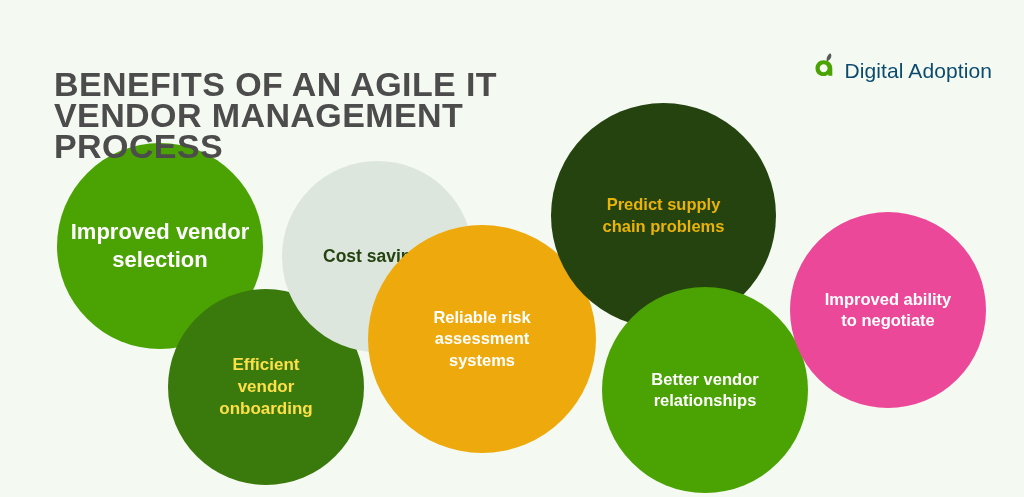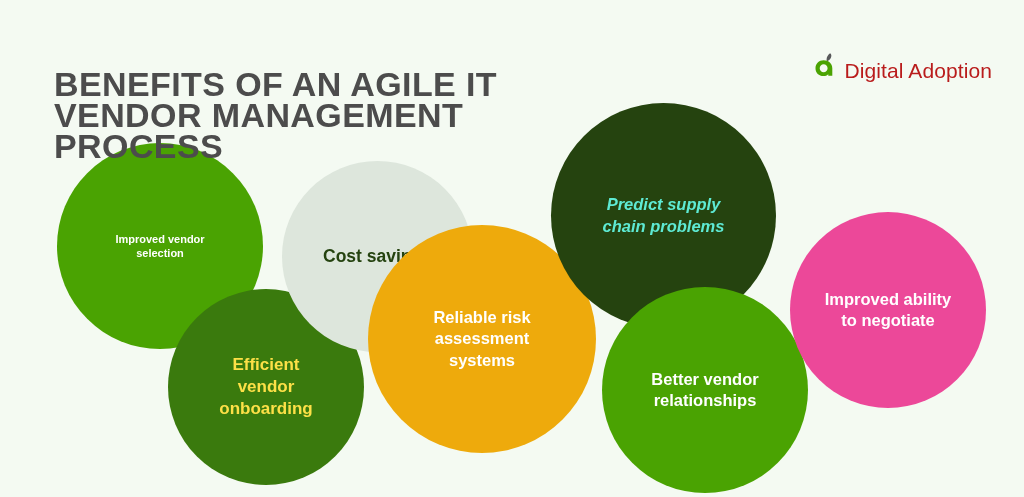--- a/index.html
+++ b/index.html
@@ -50,21 +50,21 @@
   }
   #logo-mark {
     position: relative;
     width: 30px;
     height: 30px;
     display: block;
   }
   #logo-text {
     font-size: 21px;
     font-weight: normal;
-    color: #b91c1c;
+    color: #0c4a6e;
     letter-spacing: 0.1px;
     line-height: 1;
     margin-top: 12px;
   }
 
   
   .bubble {
     position: absolute;
     border-radius: 50%;
     display: flex;
@@ -79,21 +79,21 @@
     white-space: pre-line;
     padding: 0 8px;
   }
 
   
   #bubble-improved-vendor-selection {
     left: 57px;  top: 143px;  width: 206px; height: 206px;
     background: #4aa302; z-index: 10;
   }
   #bubble-improved-vendor-selection .bubble-label {
-    color: #ffffff; font-size: 11px; text-align: center;
+    color: #ffffff; font-size: 22px; text-align: center;
   }
 
   #bubble-efficient-vendor-onboarding {
     left: 168px; top: 289px; width: 196px; height: 196px;
     background: #3a7a0d; z-index: 11;
   }
   #bubble-efficient-vendor-onboarding .bubble-label {
     color: #fde047; font-size: 17px;
   }
 
@@ -111,21 +111,21 @@
   }
   #bubble-reliable-risk-assessment .bubble-label {
     color: #ffffff; font-size: 16.5px;
   }
 
   #bubble-predict-supply-chain {
     left: 551px; top: 103px; width: 225px; height: 225px;
     background: #25430f; z-index: 14;
   }
   #bubble-predict-supply-chain .bubble-label {
-    color: #5eead4; font-size: 16.5px; font-style: italic;
+    color: #eab308; font-size: 16.5px;
   }
 
   #bubble-better-vendor-relationships {
     left: 602px; top: 287px; width: 206px; height: 206px;
     background: #4aa302; z-index: 15;
   }
   #bubble-better-vendor-relationships .bubble-label {
     color: #ffffff; font-size: 16.5px;
   }
 

